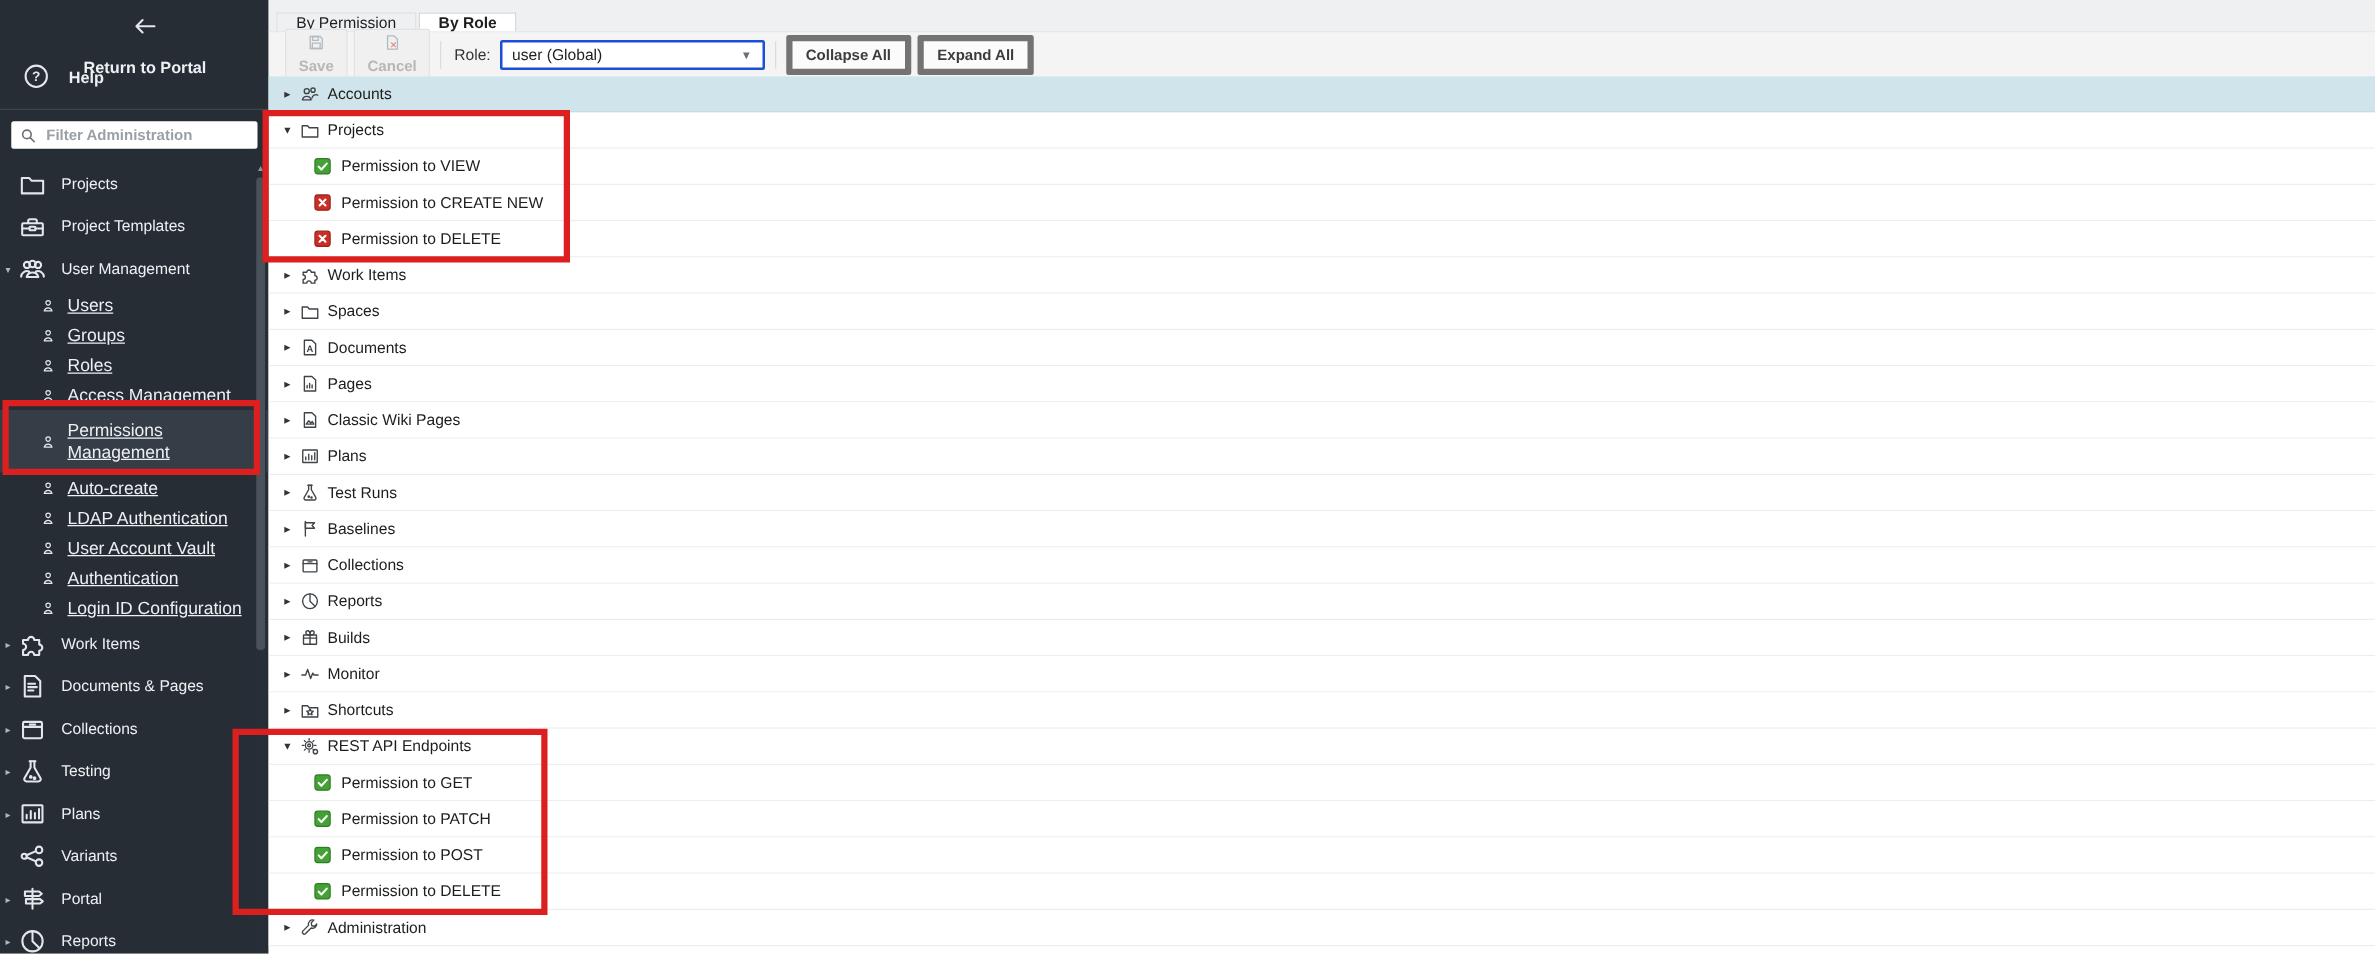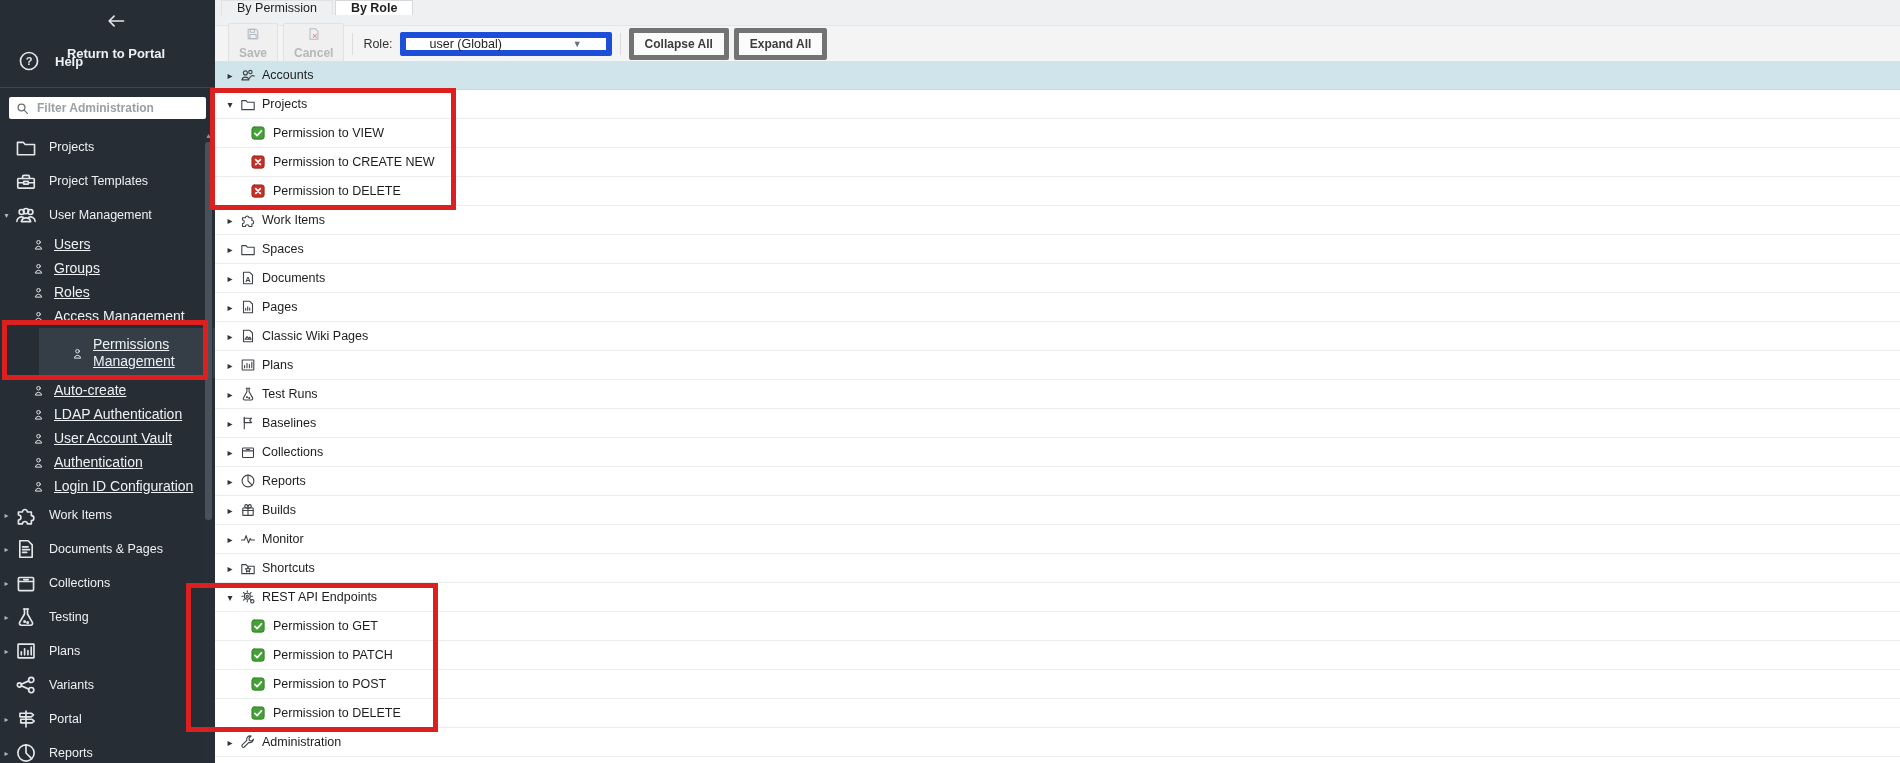--- a/index.html
+++ b/index.html
@@ -30,21 +30,21 @@
   .sb-search svg { width:13px; height:13px; flex:0 0 13px; }
   .sb-search input {
     border:0; outline:0; flex:1; font-size:12px; color:#c2410c; background:transparent;
     font-family:"Liberation Sans", sans-serif; font-weight:bold;
   }
   .sb-search input::placeholder { color:#9aa0a6; }
   .sb-nav { position:absolute; top:130px; left:0; right:0; bottom:0; overflow:hidden; }
   .sb-item { display:flex; align-items:center; cursor:pointer; }
   .sb-item.top { height:34px; font-size:12.5px; }
   .sb-item.child { height:24px; font-size:14px;text-decoration:underline; }
-  .sb-item.two { height:50px;margin-left:39px; }
+  .sb-item.two { height:50px; }
   .sb-item.sel { background:#353d46; }
   .sb-caret { flex:0 0 13px; width:13px; text-align:center; font-size:8px; color:#aeb6bd; }
   .sb-ico { display:flex; align-items:center; justify-content:center; }
   .sb-item.top .sb-ico { flex:0 0 26px; width:26px; margin-right:10px; }
   .sb-item.top .sb-ico svg { width:22px; height:22px; }
   .sb-item.child .sb-ico { flex:0 0 14px; width:14px; margin-left:18px; margin-right:9px; }
   .sb-item.child .sb-ico svg { width:13px; height:13px; }
   .sb-label { white-space:nowrap; }
   .sb-item.two .sb-label { white-space:normal; width:112px; line-height:1.22; }
   .sb-scroll { position:absolute; right:2px; top:132px; bottom:2px; width:9px; background:#272e37; }
@@ -52,44 +52,44 @@
   .sb-thumb { position:absolute; left:1px; top:10px; width:7px; height:378px; background:#49515b; border-radius:3px; }
 
   
   .sb-item svg, .sb-hdr-item svg, .sb-search svg { fill:none; stroke:#e3e7ea; stroke-width:1.2; stroke-linecap:round; stroke-linejoin:round; }
   .sb-search svg { stroke:#6c7176; stroke-width:1.6; }
   .sb-hdr-item svg text, .sb-item svg text { stroke:none; fill:#e3e7ea; font-family:"Liberation Sans",sans-serif; }
 
   
   .main { position:absolute; left:215px; top:0; right:0; height:763px; background:#fff; }
   .tabbar {
-    height:26px; background:#eef0f2; display:flex; align-items:flex-start;
+    height:26px; background:#eef0f2; display:flex; align-items:flex-end;
     padding-left:6px; border-bottom:1px solid #e3e5e7;
   }
   .tab {
     display:flex; align-items:center; padding:0 15px; font-size:12.5px; color:#1f1f1f;
     border:1px solid #e0e3e5; border-bottom:none; cursor:pointer; margin-right:2px;
   }
   .tab.active { background:#fff; font-weight:bold; border-color:#d6d9dc; }
   .toolbar {
     height:35px; background:#f4f4f5; display:flex; align-items:center;
     padding-left:13px;
   }
   .btn { display:flex; align-items:center; gap:5px; font-size:12px; font-weight:bold; border-radius:2px; cursor:pointer;flex-direction:column; }
   .btn.dis { color:#b7b7b7; background:#f0f0f0; border:1px solid #e2e2e2; padding:3px 10px; cursor:default; }
   .btn.dis svg { opacity:.55; }
   .btn.nrm { color:#3c3c3c; background:#fbfbfb; border:5px solid #737373; padding:4px 11px; }
   .btn svg { width:14px; height:14px; fill:none; stroke:#7d8f9e; stroke-width:1.2; }
   .tsep { width:1px; height:22px; background:#dcdcdc; margin:0 8px; }
   .mgap { width:5px; }
   .role-label { font-size:12.5px; color:#333; margin:0 7px 0 2px; }
   .role-select {
-    width:212px; height:24px; background:#fff; border:6px solid #1d4ed8; border-radius:2px;
+    width:212px; height:24px; background:#fff; border:2px solid #1d4ed8; border-radius:2px;
     display:flex; align-items:center; justify-content:space-between;
-    padding:0 24px; font-size:12.5px; color:#1f1f1f; cursor:pointer;
+    padding:0 8px; font-size:12.5px; color:#1f1f1f; cursor:pointer;
   }
   .role-select .dcaret { color:#66707a; font-size:9px; }
 
   .tree { position:absolute; top:61px; left:0; right:0; bottom:0; background:#fff; }
   .t-row {
     height:29px; display:flex; align-items:center;
     border-bottom:1px solid #ebedee; background:#fff; cursor:pointer;
   }
   .t-row.sel { background:#cfe5eb; border-bottom-color:#c4dae1; }
   .t-caret { flex:0 0 14px; width:14px; margin-left:8px; text-align:center; font-size:10px; color:#333; }

